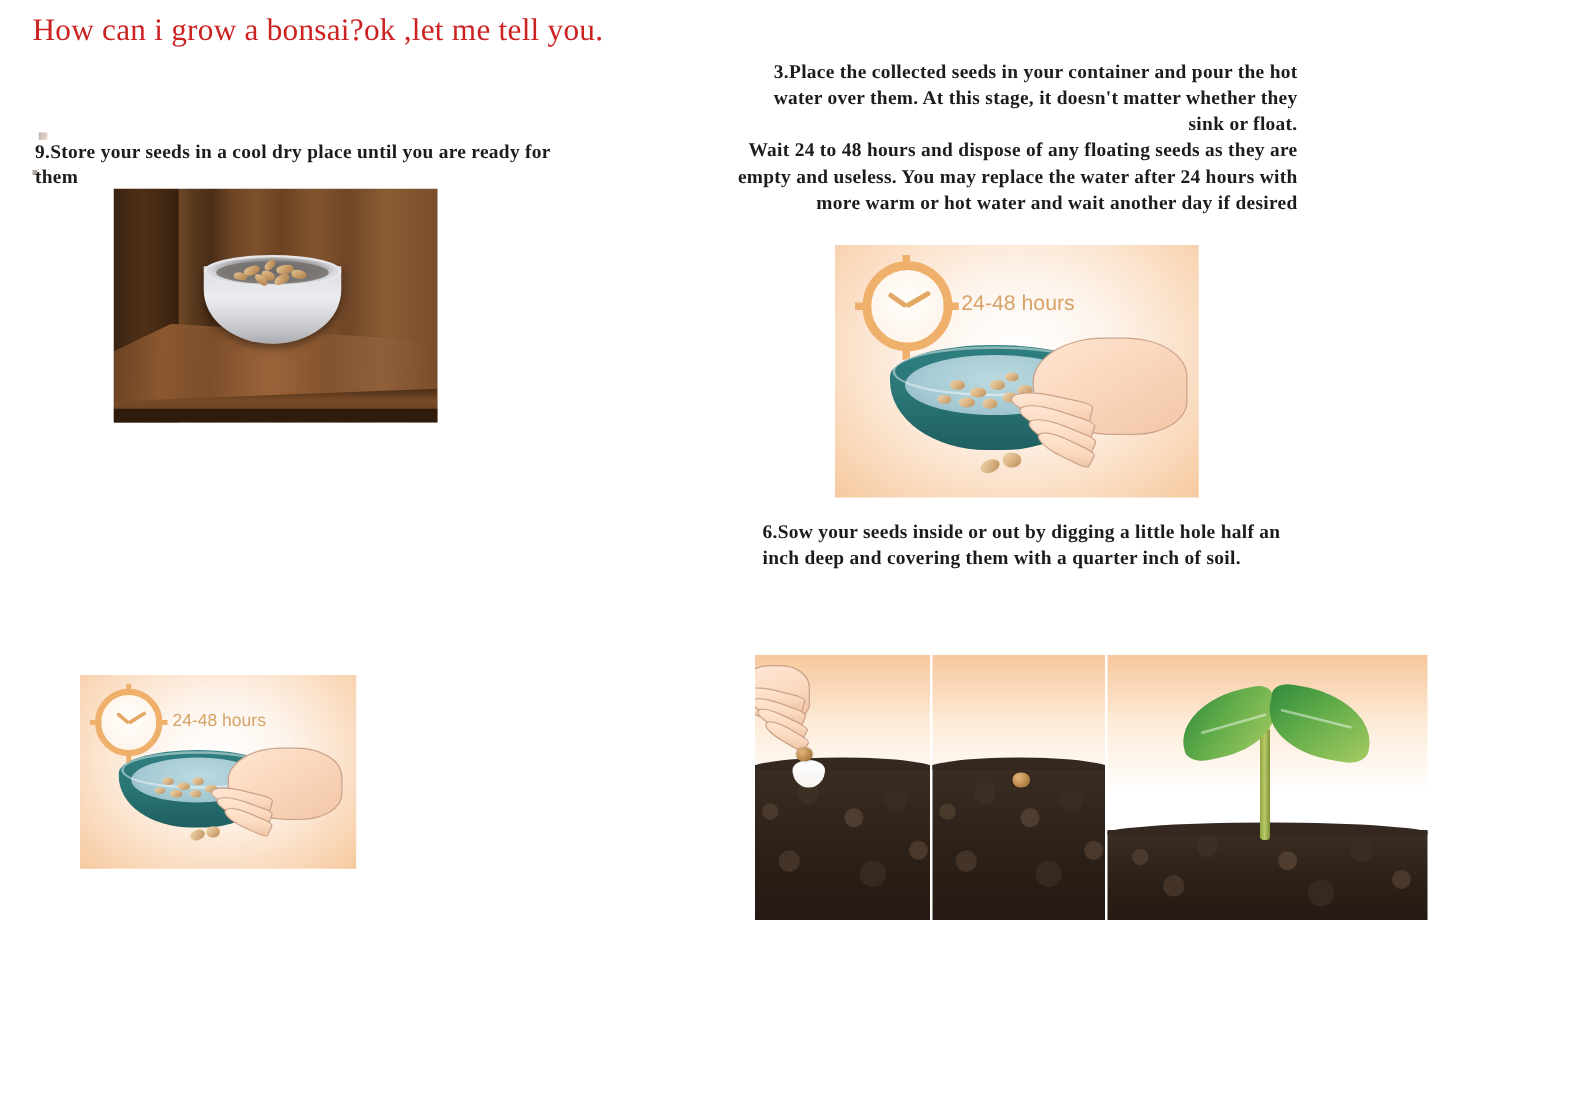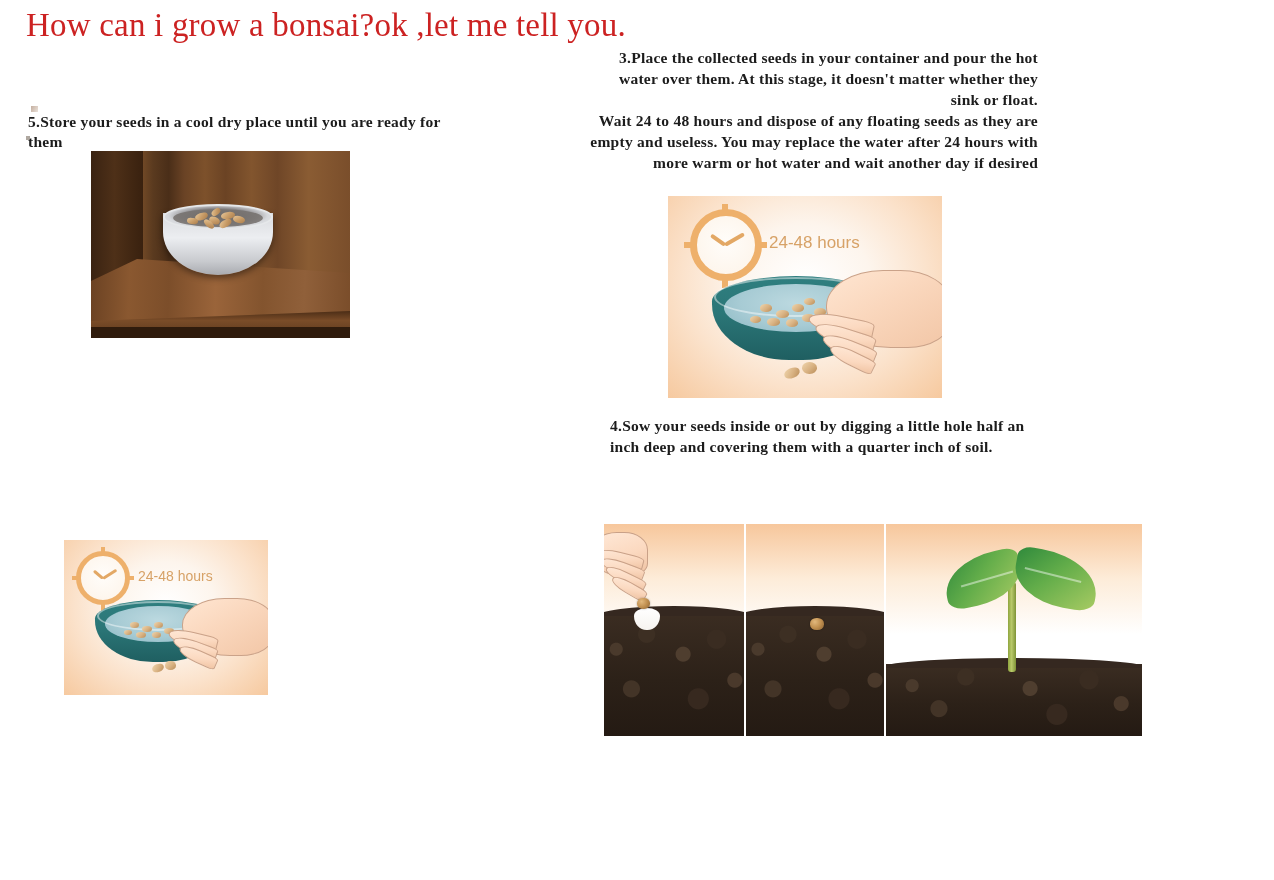--- a/index.html
+++ b/index.html
@@ -24,21 +24,21 @@
     background: #ffffff;
   }
 
   
   .doc-title {
     position: absolute;
     left: 26px;
     top: 10px;
     width: 640px;
     font-family: "Liberation Serif", "DejaVu Serif", serif;
-    font-size: 33px;
+    font-size: 25px;
     line-height: 30px;
     color: #cc2222;
     white-space: nowrap;
     letter-spacing: 0.2px;
   }
 
   
   .step-text {
     position: absolute;
     font-family: "Liberation Serif", "DejaVu Serif", serif;
@@ -173,20 +173,21 @@
   }
   #img-seeds-shelf .seed {
     position: absolute;
     border-radius: 45%;
     background: linear-gradient(140deg,#e8c89a 0%, #c79b66 55%, #a97c4c 100%);
   }
 
   
   .illus-soak {
     background: radial-gradient(ellipse at 50% 42%, #ffffff 0%, #fdf5ed 34%, #fbe2cb 64%, #f6c99f 100%);
+    padding-left: 17px;
   }
   .illus-soak .clock {
     position: absolute;
     border-radius: 50%;
     border-style: solid;
     border-color: #eeb06b;
     box-sizing: border-box;
     background: radial-gradient(circle at 50% 45%, #fffdfa 0%, #fdf3e8 100%);
   }
   .illus-soak .tick {
@@ -302,21 +303,21 @@
 </style>
 </head>
 <body>
 
 <div class="page">
 
   <div class="doc-title">How can i grow a bonsai?ok ,let me tell  you.</div>
 
   <div class="artifact-tick"></div>
   <div class="artifact-dot"></div>
-  <div class="step-text" id="step1-text">5.Store your seeds in a cool dry place until you are ready for them</div>
+  <div class="step-text" id="step1-text">9.Store your seeds in a cool dry place until you are ready for them</div>
 
   <div class="img-frame" id="img-seeds-shelf">
     <div class="wall-left"></div>
     <div class="shelf-top"></div>
     <div class="shelf-edge"></div>
     <div class="shelf-under"></div>
     <div class="bowl-body"></div>
     <div class="bowl-rim"></div>
     <div class="bowl-inner"></div>
     <div class="seed" style="left:104px;top:62px;width:13px;height:7px;transform:rotate(-18deg);"></div>
@@ -387,21 +388,21 @@
 
     <div class="palm" style="left:158px;top:74px;width:124px;height:78px;border-radius:46% 40% 34% 52%;"></div>
     <div class="finger" style="left:140px;top:120px;width:66px;height:19px;border-radius:50% 18% 18% 50%;transform:rotate(12deg);"></div>
     <div class="finger" style="left:146px;top:132px;width:62px;height:18px;border-radius:50% 18% 18% 50%;transform:rotate(18deg);"></div>
     <div class="finger" style="left:153px;top:144px;width:56px;height:17px;border-radius:50% 18% 18% 50%;transform:rotate(22deg);"></div>
     <div class="finger" style="left:160px;top:155px;width:48px;height:15px;border-radius:50% 18% 18% 50%;transform:rotate(26deg);"></div>
     <div class="sseed" style="left:116px;top:172px;width:16px;height:10px;transform:rotate(-22deg);"></div>
     <div class="sseed" style="left:134px;top:166px;width:15px;height:12px;"></div>
   </div>
 
-  <div class="step-text" id="step4-text">4.Sow your seeds inside or out by digging a little hole half an inch deep and covering them with a quarter inch of soil.</div>
+  <div class="step-text" id="step4-text">6.Sow your seeds inside or out by digging a little hole half an inch deep and covering them with a quarter inch of soil.</div>
 
   <div class="panel-soil" id="panel-hand-seed" style="left:604px;top:524px;width:140px;height:212px;">
     <div class="soil" style="height:124px;"></div>
     <div class="soil-top-bump" style="bottom:120px;"></div>
     <div class="hole" style="left:30px;top:84px;width:26px;height:22px;"></div>
     <div class="phand" style="left:-14px;top:8px;width:58px;height:44px;border-radius:48% 42% 30% 56%;"></div>
     <div class="phand" style="left:-8px;top:28px;width:48px;height:14px;border-radius:48% 22% 22% 48%;transform:rotate(14deg);"></div>
     <div class="phand" style="left:-4px;top:38px;width:45px;height:13px;border-radius:48% 22% 22% 48%;transform:rotate(20deg);"></div>
     <div class="phand" style="left:0px;top:48px;width:43px;height:12px;border-radius:48% 22% 22% 48%;transform:rotate(26deg);"></div>
     <div class="phand" style="left:6px;top:58px;width:38px;height:12px;border-radius:48% 22% 22% 48%;transform:rotate(30deg);"></div>

